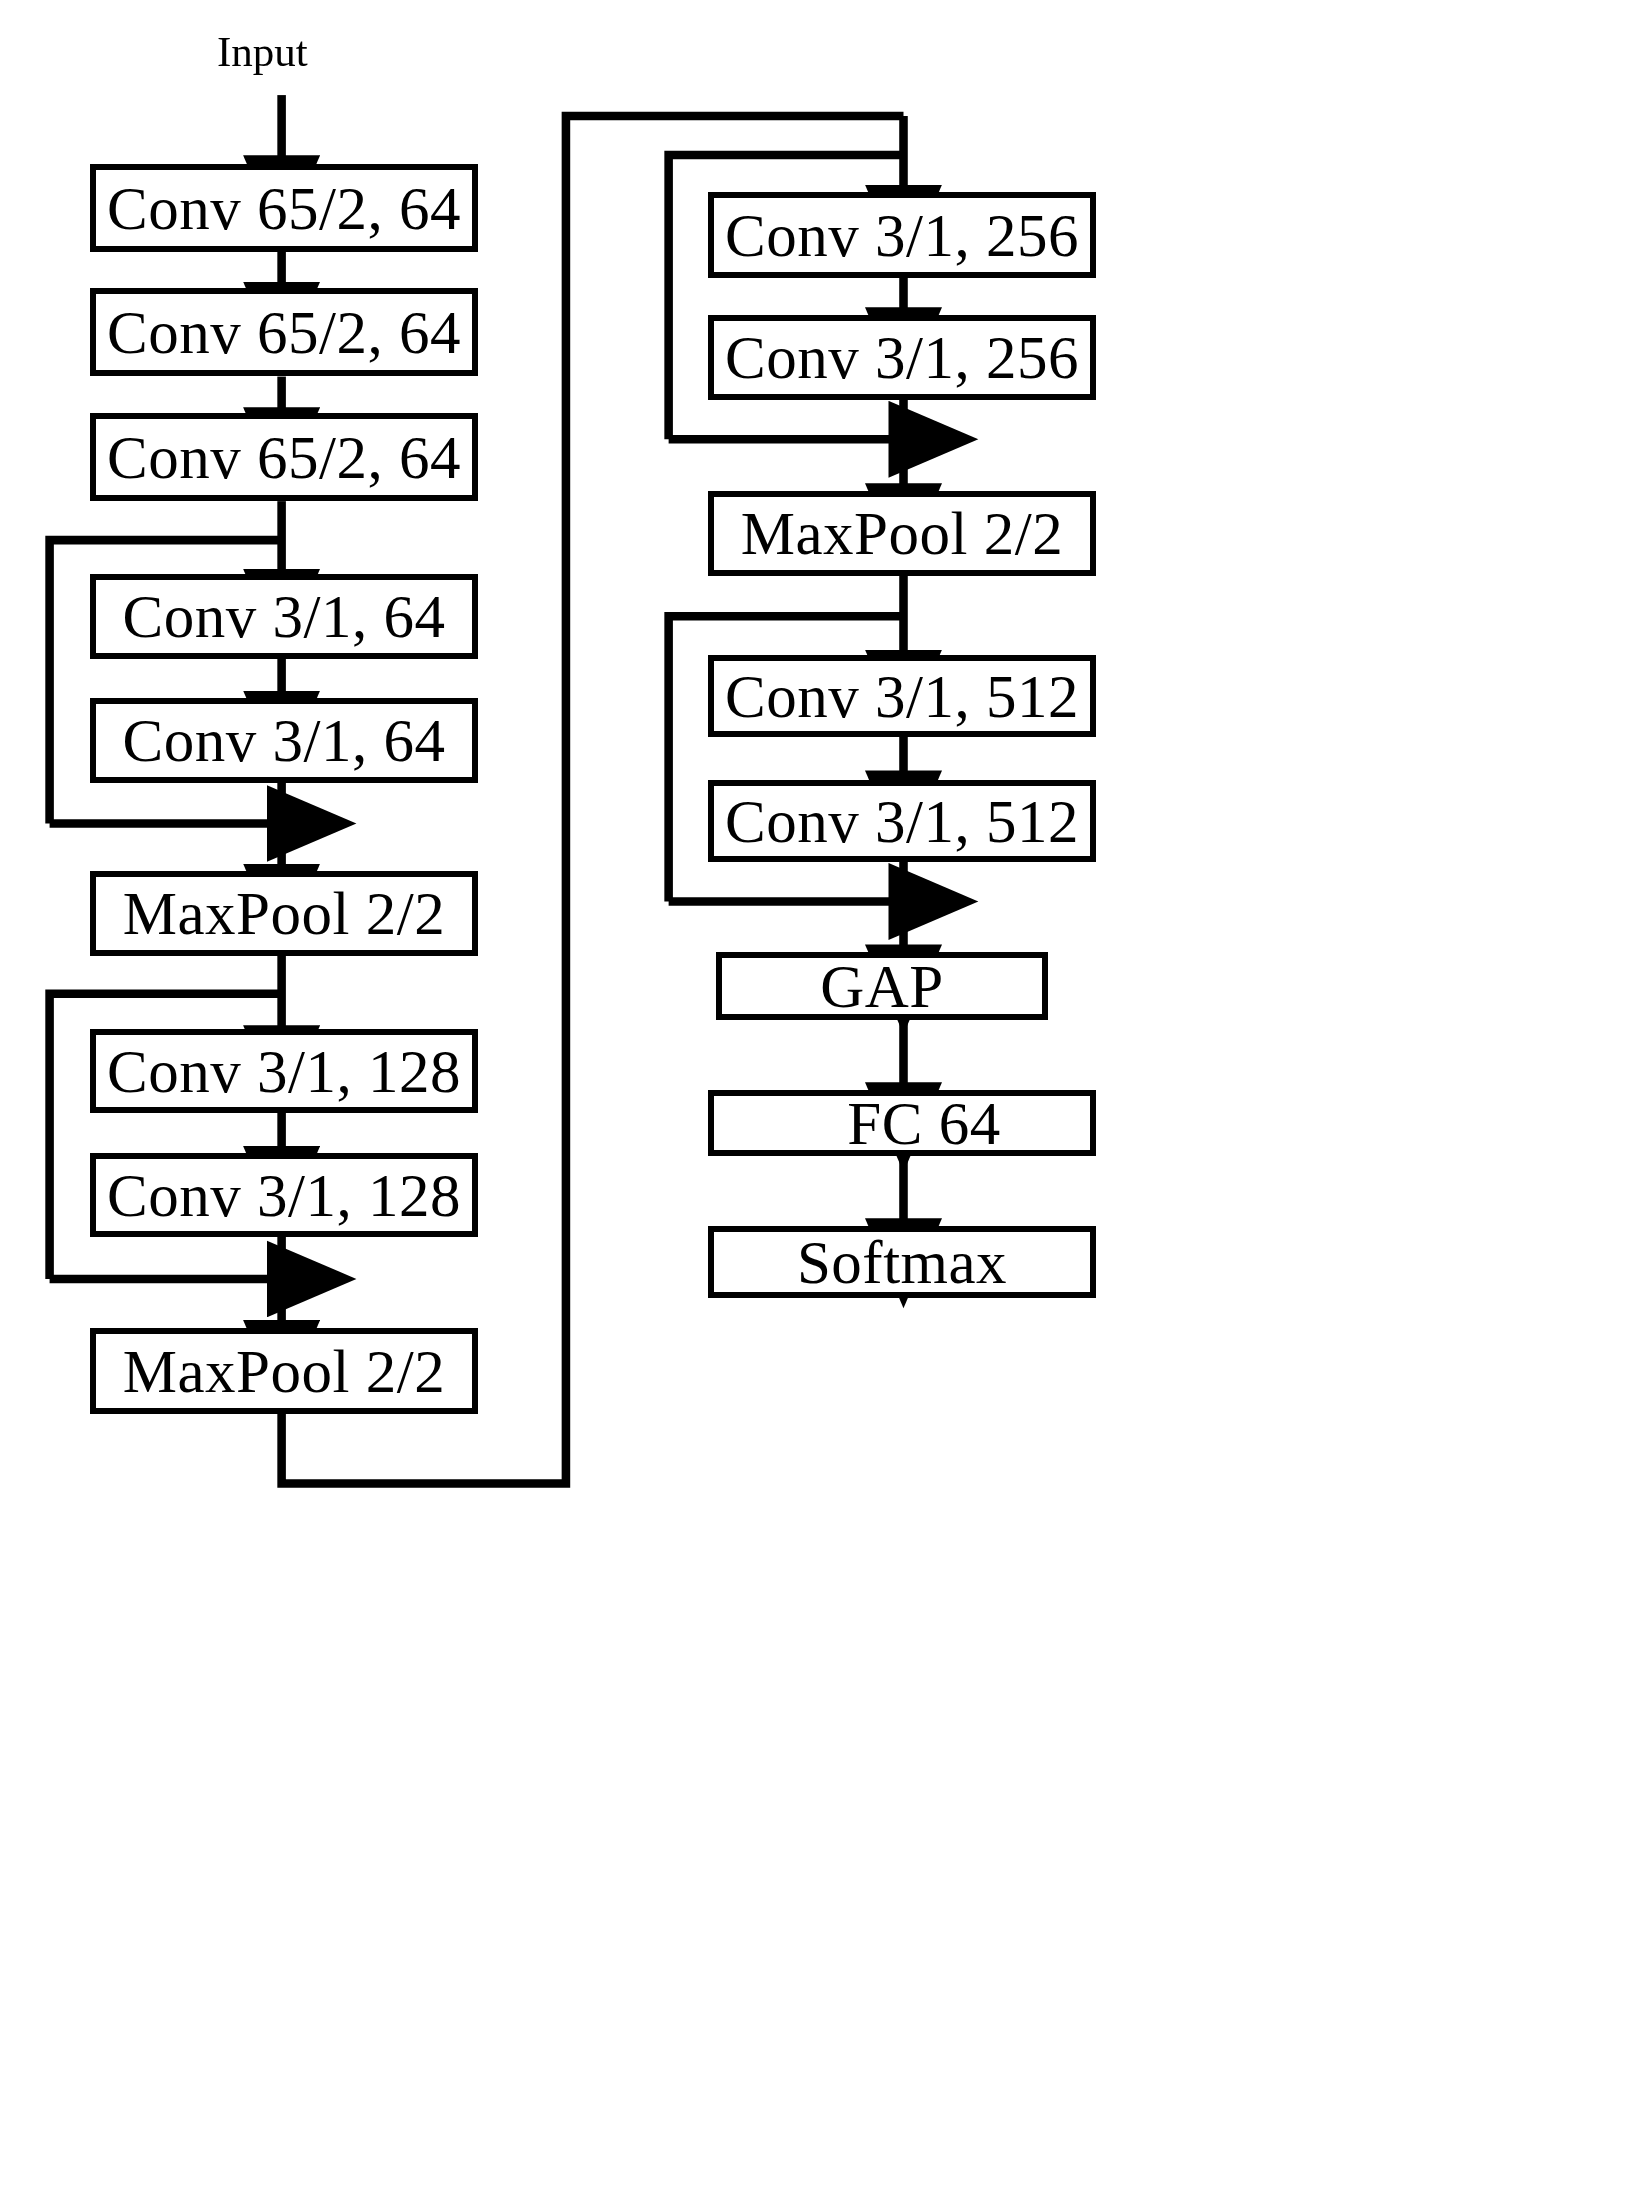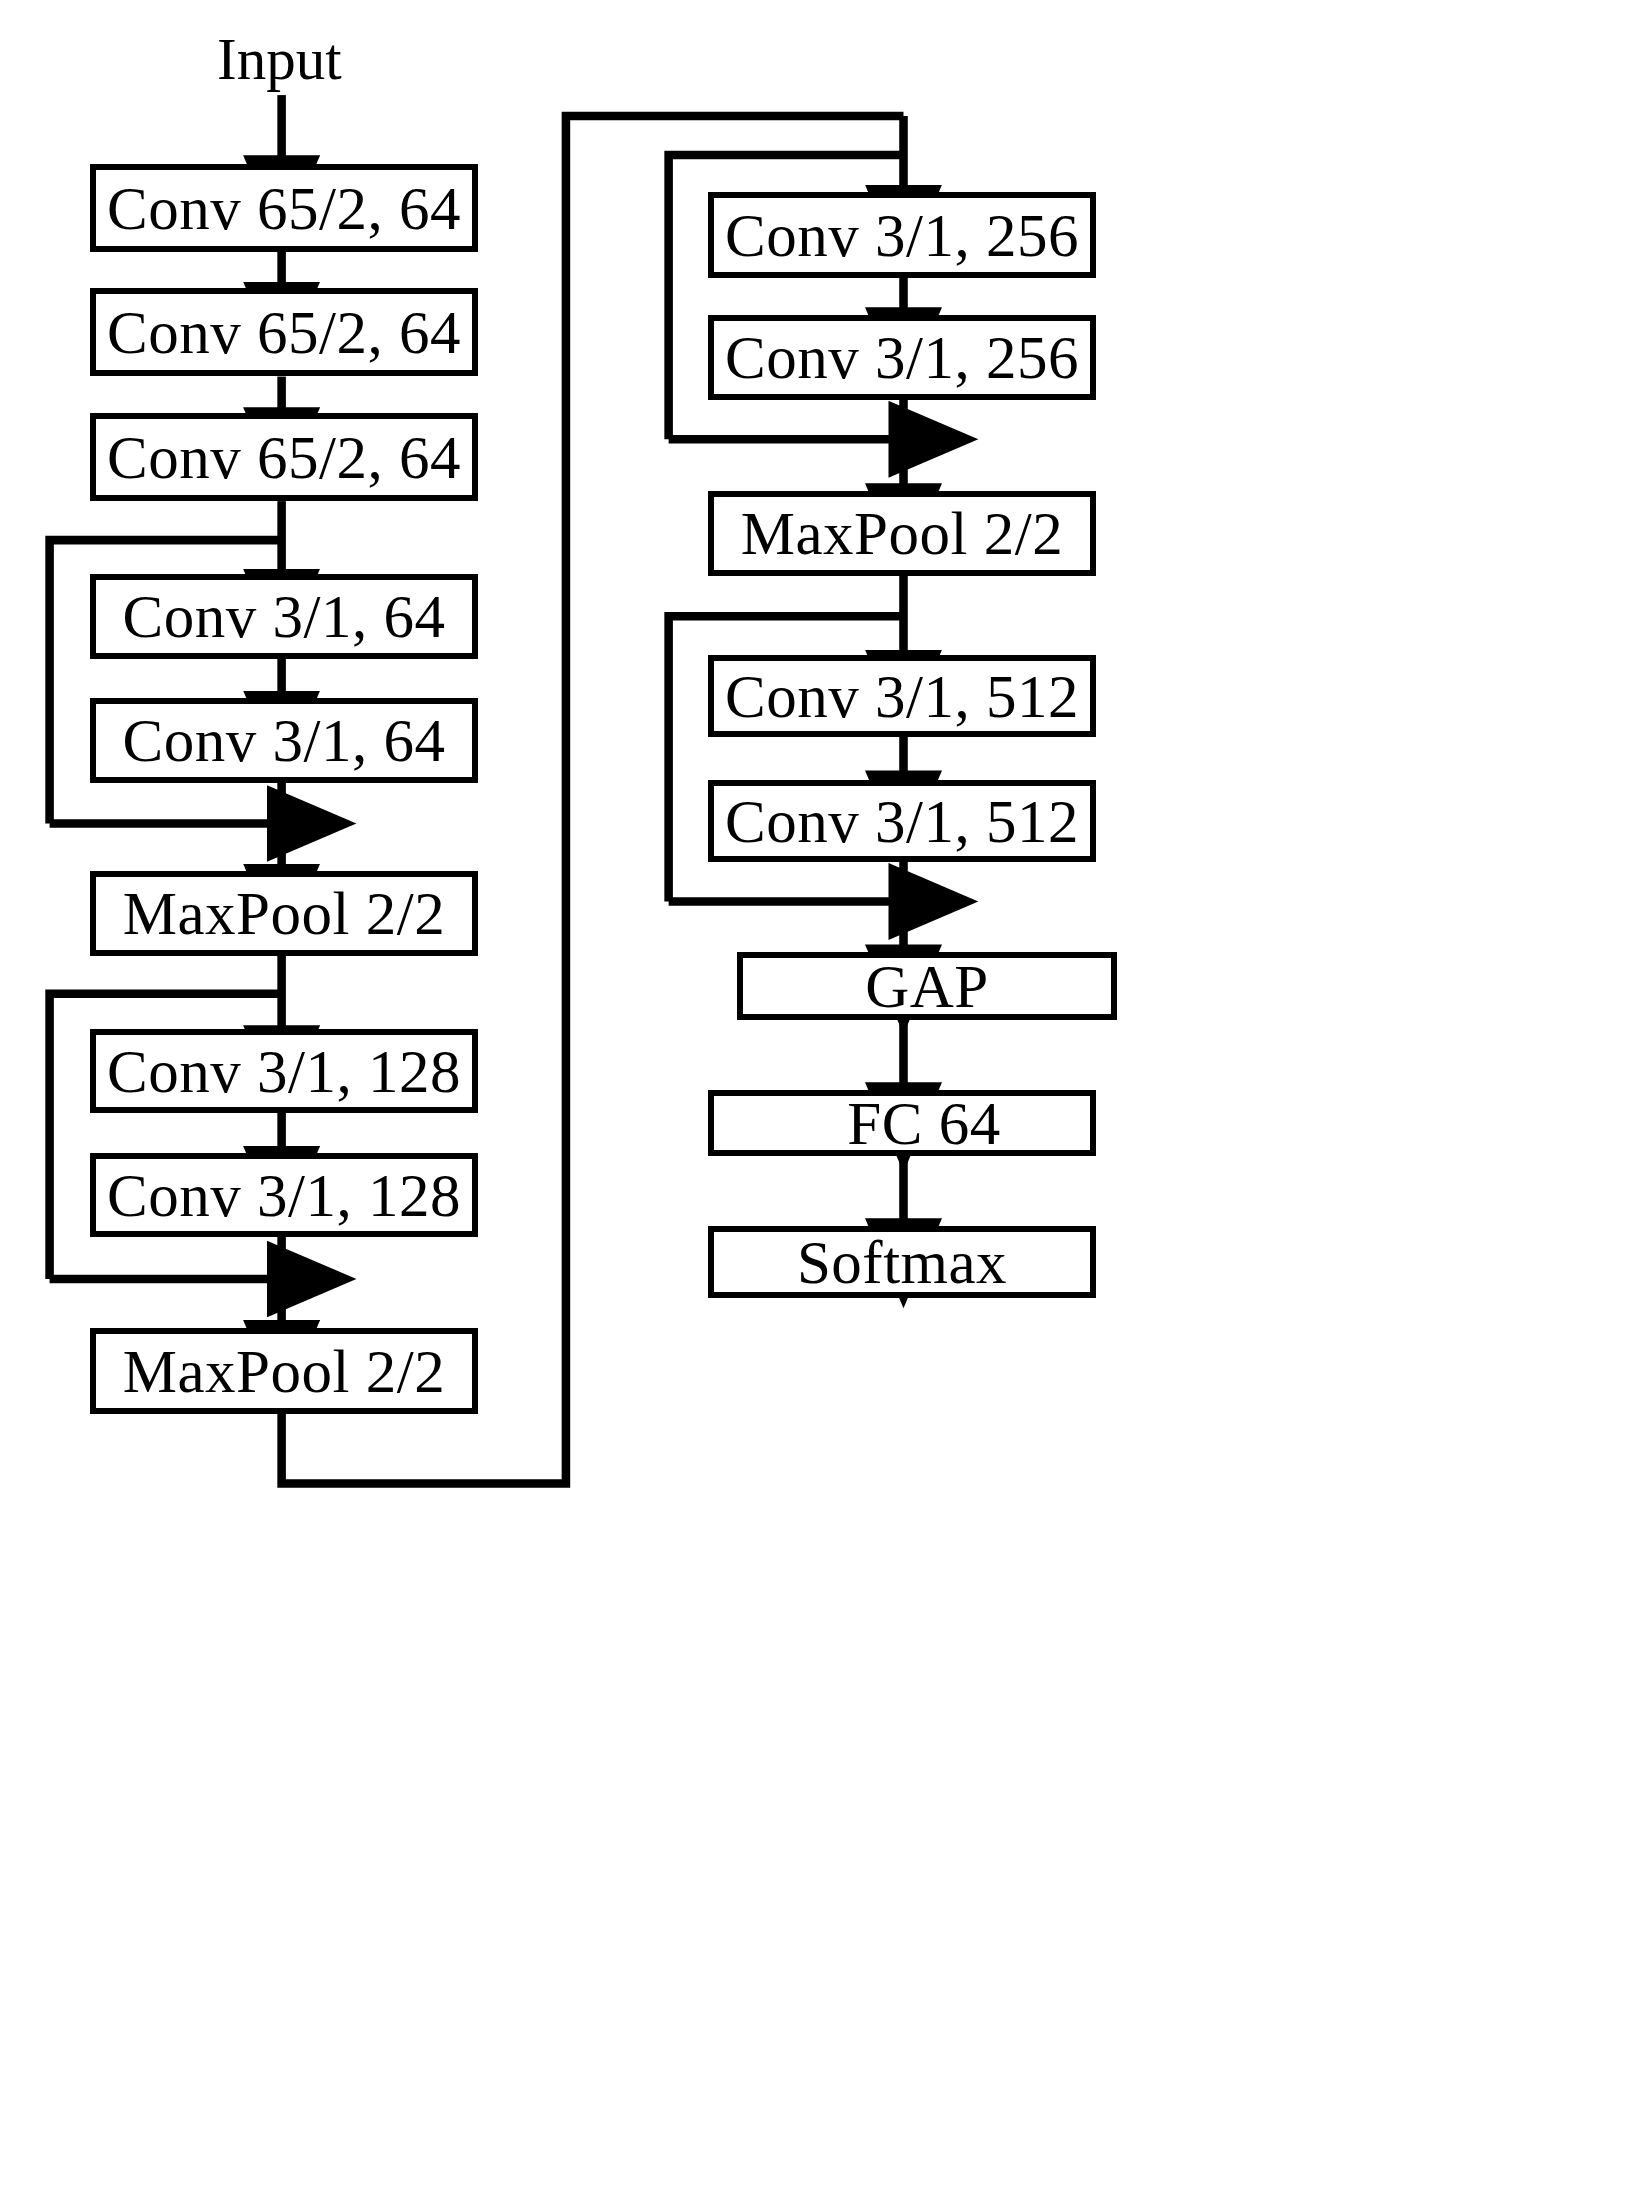--- a/index.html
+++ b/index.html
@@ -3,21 +3,21 @@
 <meta charset="utf-8">
 <style>
   html,body{margin:0;padding:0;background:#ffffff;}
   body{width:1652px;height:2208px;position:relative;overflow:hidden;
        font-family:"Liberation Serif","DejaVu Serif",serif;color:#000;}
   #stage{position:absolute;left:0;top:0;width:1652px;height:2208px;}
   svg#wires{position:absolute;left:0;top:0;width:1652px;height:2208px;}
   .node{position:absolute;box-sizing:border-box;border:6.7px solid #000;background:#fff;
         display:flex;align-items:center;justify-content:center;
         font-size:61px;line-height:1;letter-spacing:0.5px;white-space:nowrap;z-index:3;}
-  .caption{position:absolute;font-size:59px;line-height:1;white-space:nowrap;z-index:3;}
+  .caption{position:absolute;font-size:43px;line-height:1;white-space:nowrap;z-index:3;}
 </style>
 </head>
 <body>
 
 <div id="stage">
 
   <svg id="wires" viewBox="0 0 1737 2322">
     <defs>
       <marker id="ad" markerWidth="11" markerHeight="9" refX="0.2" refY="4.5" orient="auto" markerUnits="strokeWidth">
         <path d="M0,0 L10.5,4.5 L0,9 Z" fill="#000"></path>
@@ -112,21 +112,21 @@
   </div>
   <div class="node" style="left:708px;top:491px;width:388px;height:85px;">
     <span>MaxPool 2/2</span>
   </div>
   <div class="node" style="left:708px;top:655px;width:388px;height:82px;">
     <span>Conv 3/1, 512</span>
   </div>
   <div class="node" style="left:708px;top:780px;width:388px;height:82px;">
     <span>Conv 3/1, 512</span>
   </div>
-  <div class="node" style="left:737px;top:952px;width:380px;height:68px;">
+  <div class="node" style="left:716px;top:952px;width:332px;height:68px;">
     <span>GAP</span>
   </div>
   <div class="node" style="left:708px;top:1090px;width:388px;height:66px;padding-left:44px;">
     <span>FC 64</span>
   </div>
   <div class="node" style="left:708px;top:1226px;width:388px;height:72px;">
     <span>Softmax</span>
   </div>
 
 </div>

